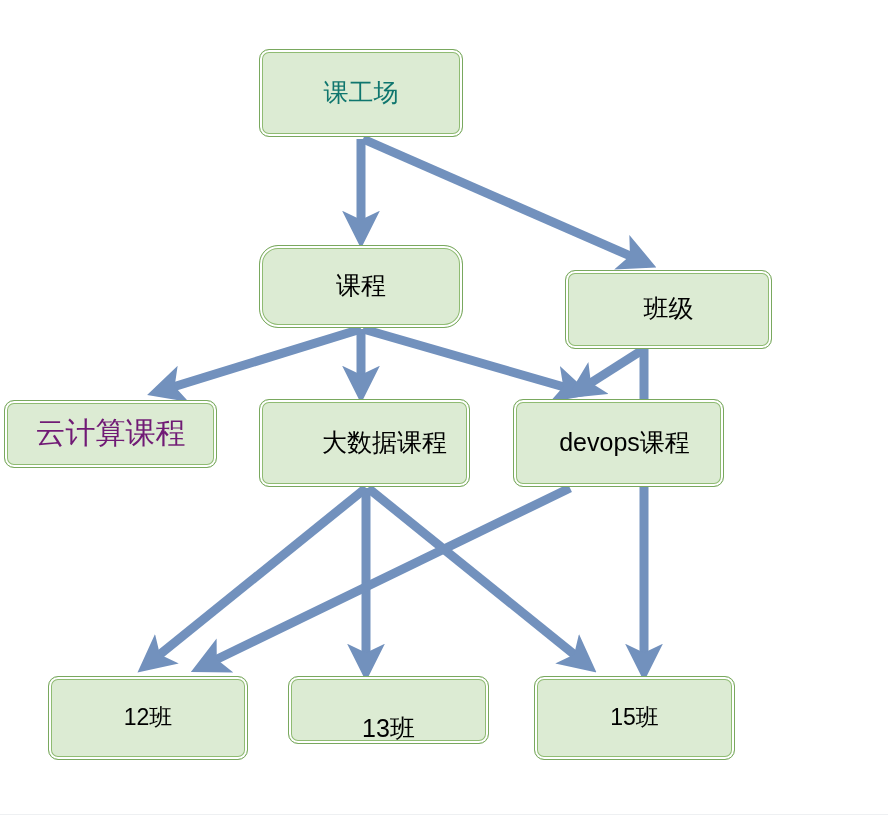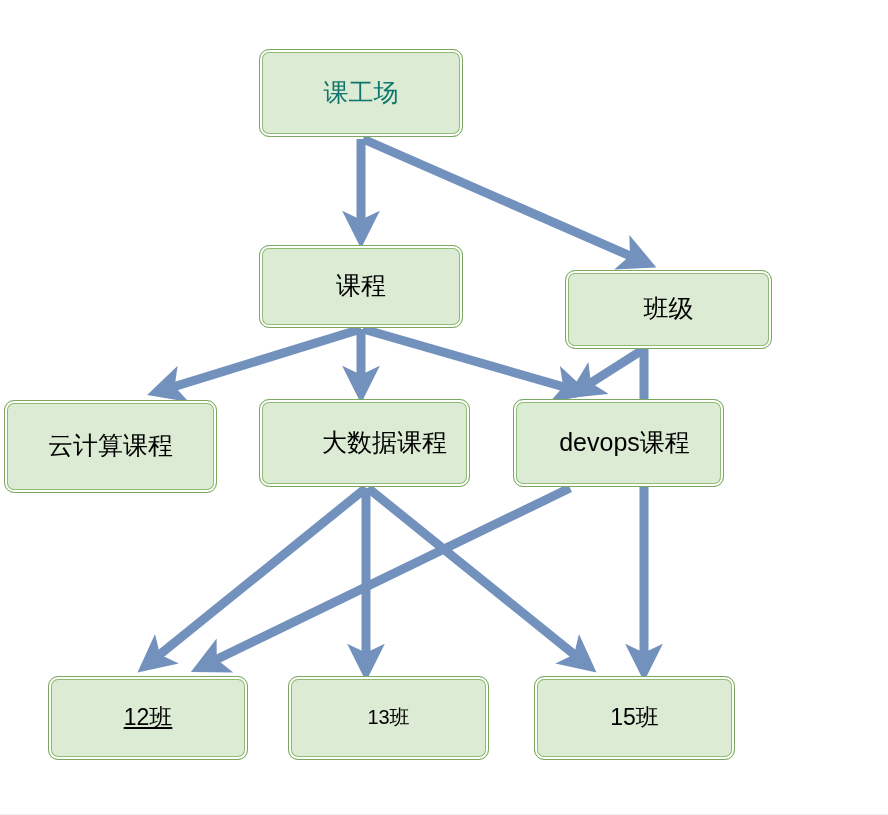--- a/index.html
+++ b/index.html
@@ -77,39 +77,39 @@
         <polyline points="366,488 148,664" fill="none" stroke="#7291bd" stroke-width="9" stroke-linecap="butt" stroke-linejoin="miter" marker-end="url(#arrowhead)"></polyline>
         <polyline points="366,488 366,668" fill="none" stroke="#7291bd" stroke-width="9" stroke-linecap="butt" stroke-linejoin="miter" marker-end="url(#arrowhead)"></polyline>
         <polyline points="368,488 586,664" fill="none" stroke="#7291bd" stroke-width="9" stroke-linecap="butt" stroke-linejoin="miter" marker-end="url(#arrowhead)"></polyline>
         <polyline points="570,488 203,666" fill="none" stroke="#7291bd" stroke-width="9" stroke-linecap="butt" stroke-linejoin="miter" marker-end="url(#arrowhead)"></polyline>
       </g>
   </svg>
 
   <div class="node" style="left: 259px; top: 49px; width: 204px; height: 88px; font-size: 25px; background: rgb(220, 235, 211); border-color: rgb(121, 168, 94); color: #0f766e;">
     <span class="node-label">课工场</span>
   </div>
-  <div class="node" style="left: 259px; top: 245px; width: 204px; height: 83px; font-size: 25px; background: rgb(220, 235, 211); border-color: rgb(121, 168, 94); color: rgb(0, 0, 0);">
+  <div class="node" style="left: 259px; top: 245px; width: 204px; height: 83px; font-size: 25px; background: rgb(220, 235, 211); border-color: rgb(121, 168, 94); color: rgb(0, 0, 0); border-radius: 19px;">
     <span class="node-label">课程</span>
   </div>
   <div class="node" style="left: 549px; top: 270px; width: 207px; height: 79px; font-size: 25px; background: rgb(220, 235, 211); border-color: rgb(121, 168, 94); color: rgb(0, 0, 0); margin-left: 16px;">
     <span class="node-label">班级</span>
   </div>
-  <div class="node" style="left: 4px; top: 400px; width: 213px; height: 93px; font-size: 25px; background: rgb(220, 235, 211); border-color: rgb(121, 168, 94); color: #000000;">
+  <div class="node" style="left: 4px; top: 400px; width: 213px; height: 68px; font-size: 30px; background: rgb(220, 235, 211); border-color: rgb(121, 168, 94); color: #701a75;">
     <span class="node-label">云计算课程</span>
   </div>
   <div class="node" style="left: 259px; top: 399px; width: 211px; height: 88px; font-size: 25px; background: rgb(220, 235, 211); border-color: rgb(121, 168, 94); color: rgb(0, 0, 0); padding-left: 40px;">
     <span class="node-label">大数据课程</span>
   </div>
   <div class="node" style="left: 513px; top: 399px; width: 211px; height: 88px; font-size: 25px; background: rgb(220, 235, 211); border-color: rgb(121, 168, 94); color: rgb(0, 0, 0); padding-left: 12px;">
     <span class="node-label">devops课程</span>
   </div>
-  <div class="node" style="left: 48px; top: 676px; width: 200px; height: 84px; font-size: 23px; background: rgb(220, 235, 211); border-color: rgb(121, 168, 94); color: rgb(0, 0, 0); text-decoration: underline;">
+  <div class="node" style="left: 48px; top: 676px; width: 200px; height: 84px; font-size: 23px; background: rgb(220, 235, 211); border-color: rgb(121, 168, 94); color: rgb(0, 0, 0);">
     <span class="node-label">12班</span>
   </div>
-  <div class="node" style="left: 288px; top: 676px; width: 201px; height: 84px; font-size: 20px; background: rgb(220, 235, 211); border-color: rgb(121, 168, 94); color: rgb(0, 0, 0);">
+  <div class="node" style="left: 288px; top: 676px; width: 201px; height: 68px; font-size: 25px; background: rgb(220, 235, 211); border-color: rgb(121, 168, 94); color: rgb(0, 0, 0); align-items: flex-end;">
     <span class="node-label">13班</span>
   </div>
   <div class="node" style="left: 534px; top: 676px; width: 201px; height: 84px; font-size: 23px; background: rgb(220, 235, 211); border-color: rgb(121, 168, 94); color: rgb(0, 0, 0);">
     <span class="node-label">15班</span>
   </div>
 
   <div class="bottom-rule"></div>
 </div>
 
 </body></html>

